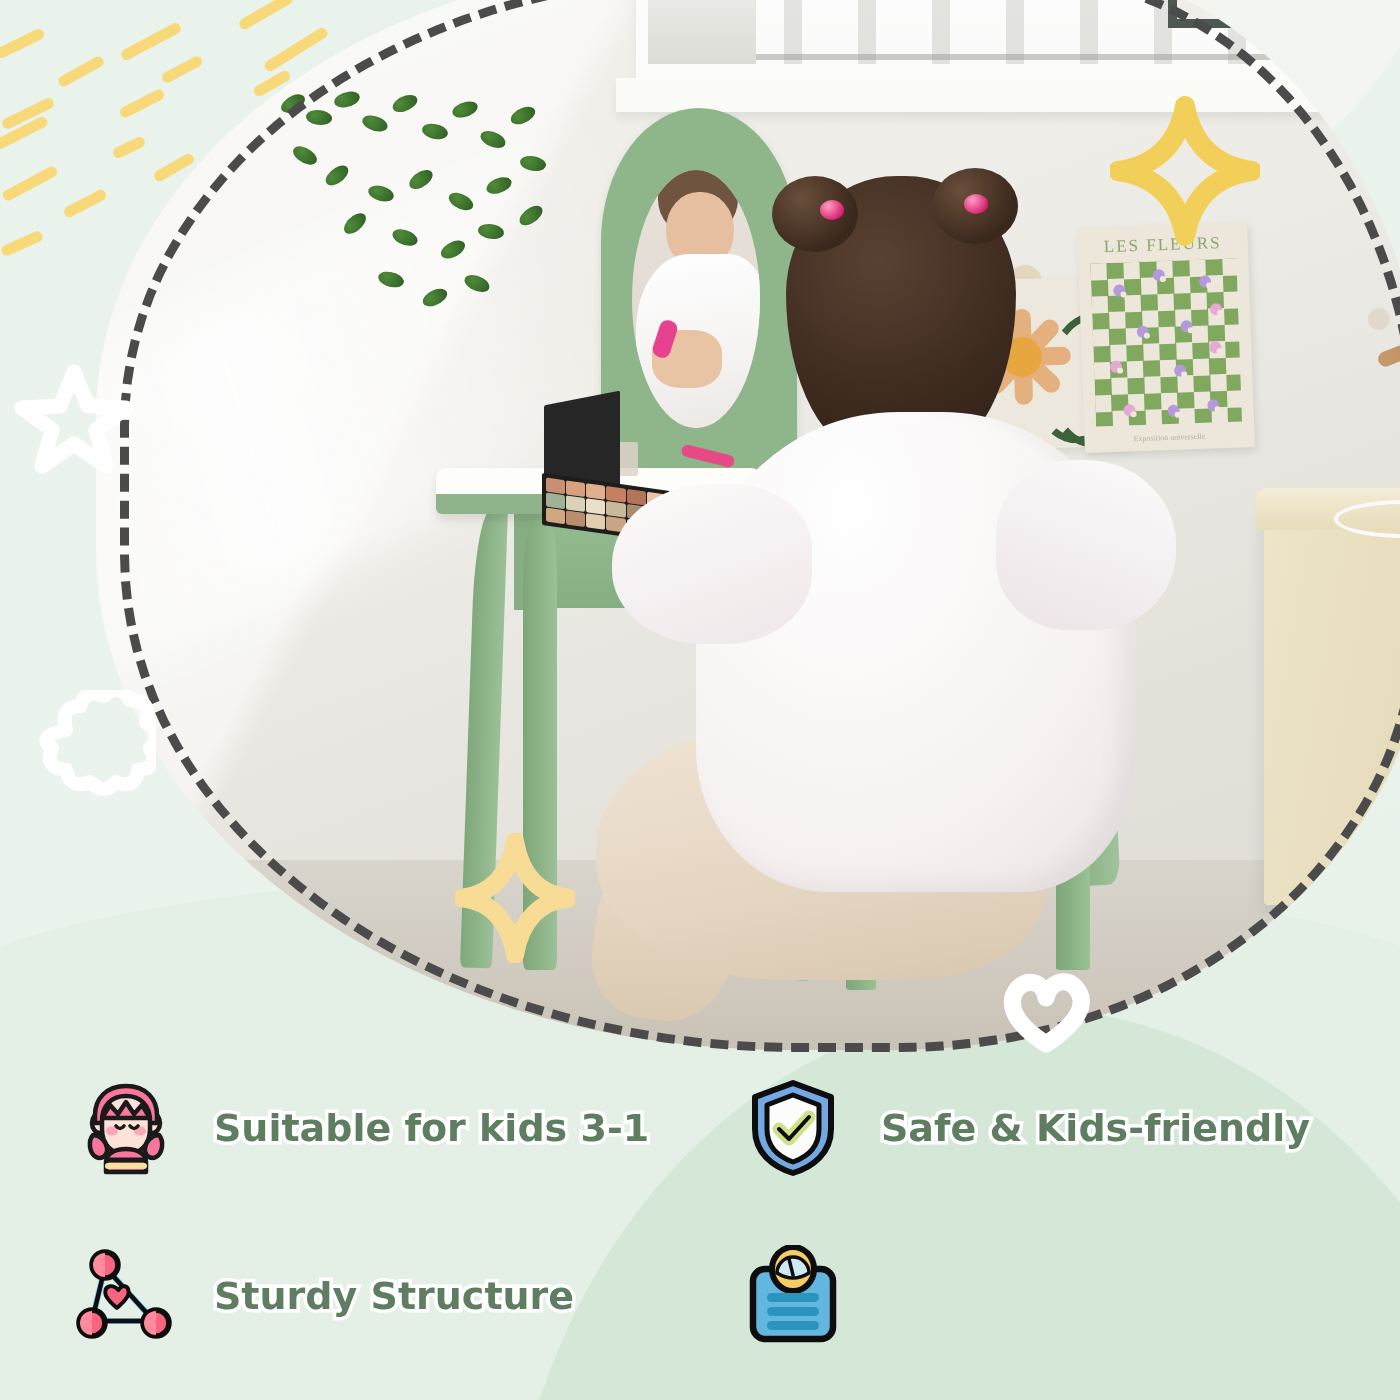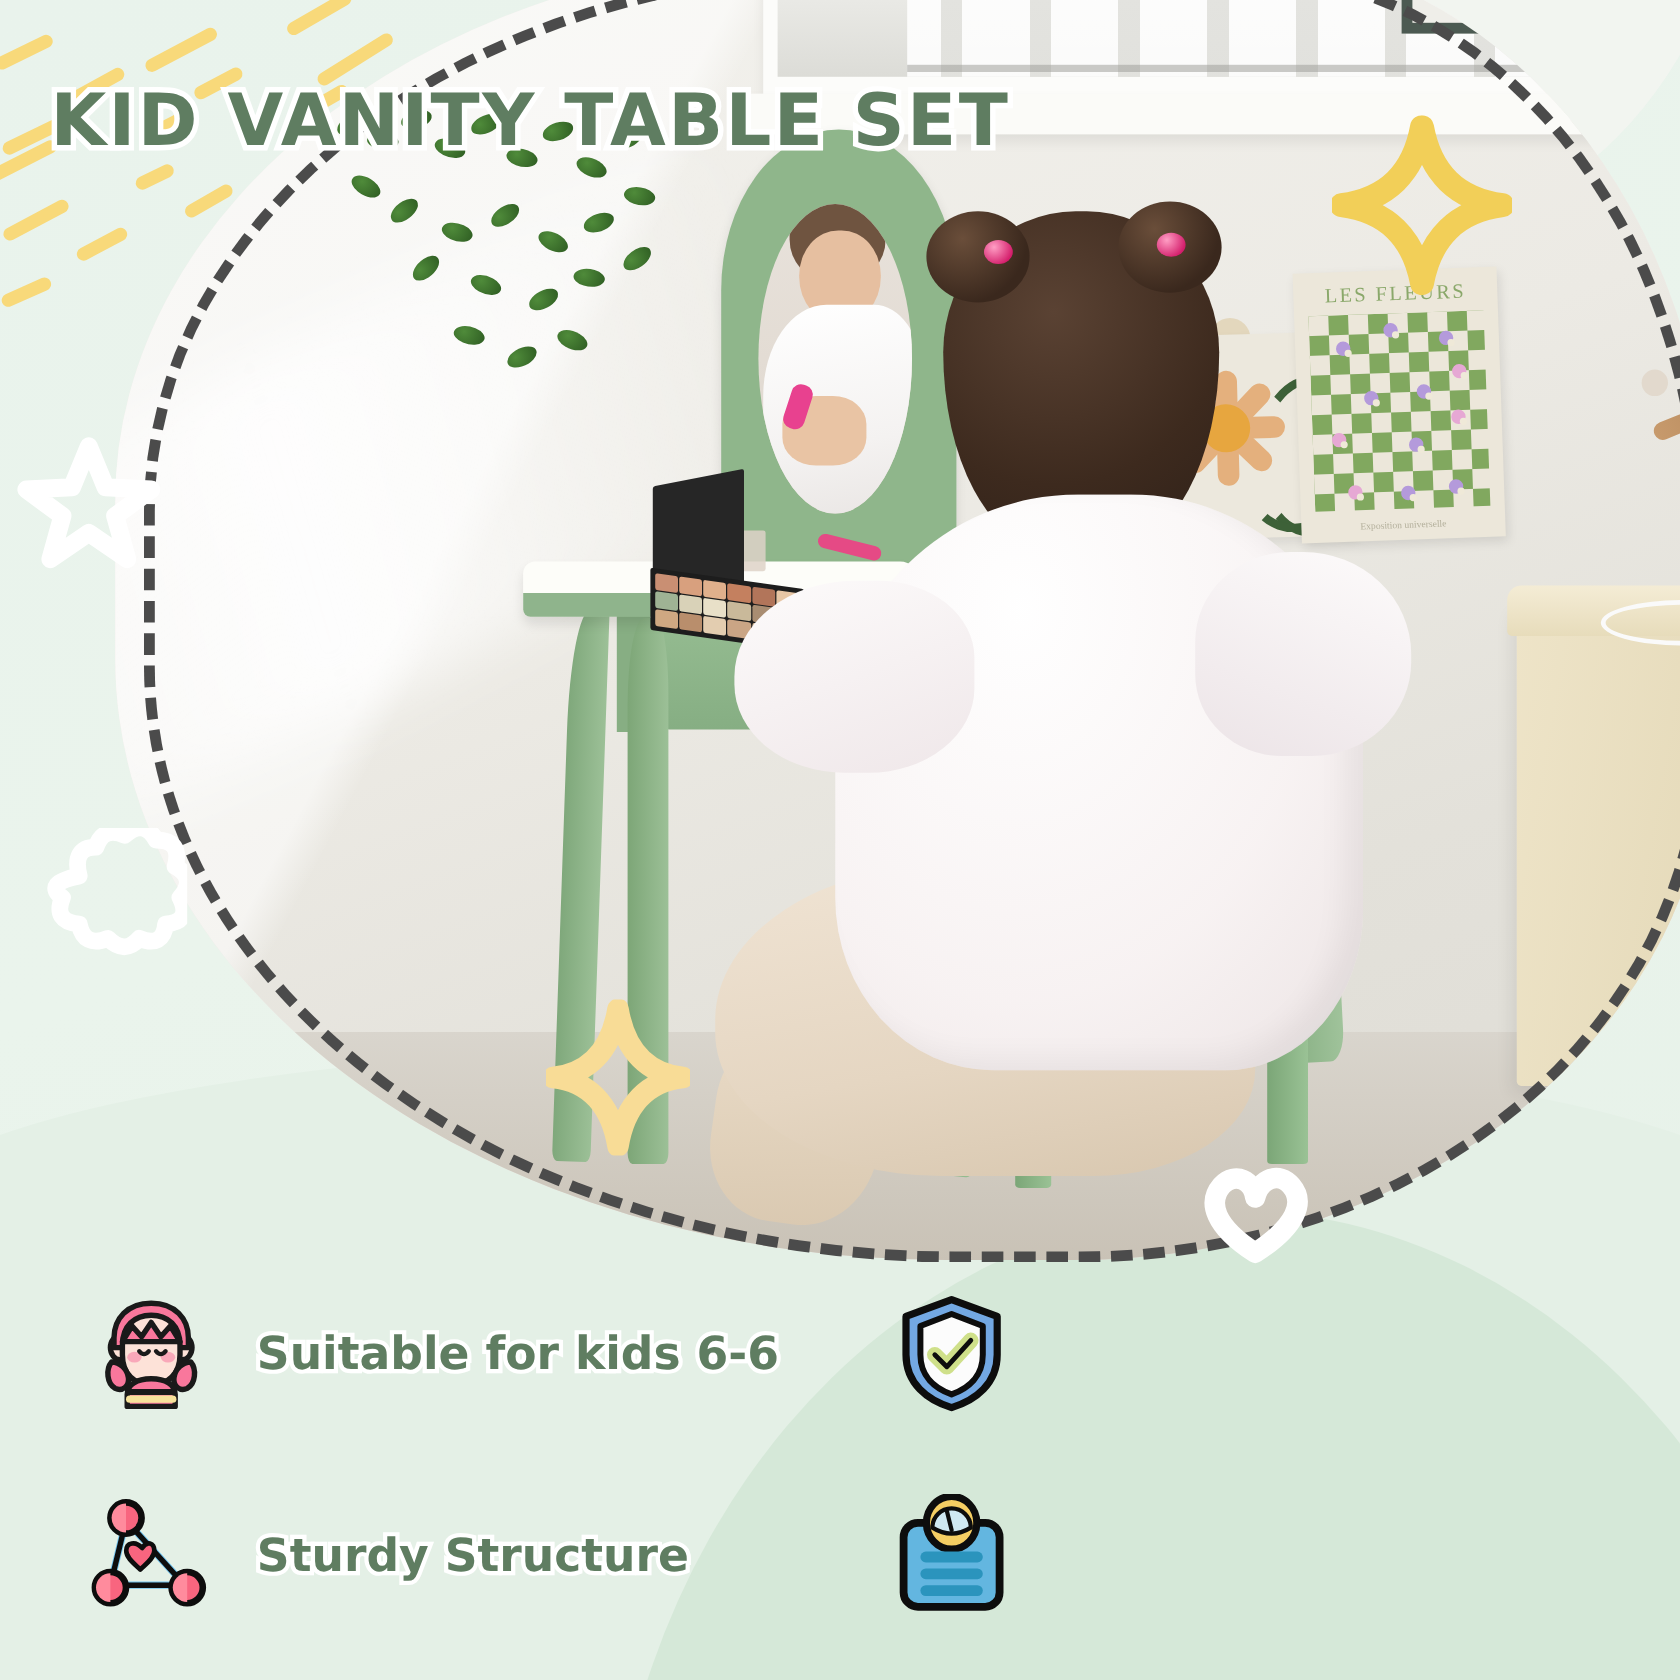--- a/index.html
+++ b/index.html
@@ -809,21 +809,20 @@
 
   <svg class="spark" style="left:1110px;top:96px;width:150px;height:150px" viewBox="0 0 150 150">
     <path d="M75 10 C82 48 104 70 142 75 C104 80 82 102 75 140 C68 102 46 80 8 75 C46 70 68 48 75 10 Z" fill="none" stroke="#f2cf58" stroke-width="20" stroke-linejoin="round"></path>
   </svg>
 
   <svg class="spark" style="left:455px;top:833px;width:120px;height:130px" viewBox="0 0 120 130">
     <path d="M60 8 C66 44 86 62 114 65 C86 68 66 86 60 122 C54 86 34 68 6 65 C34 62 54 44 60 8 Z" fill="none" stroke="#f8dc96" stroke-width="18" stroke-linejoin="round"></path>
   </svg>
 
   <div class="heading-wrap">
-    <h1 class="h1">KID VANITY TABLE SET</h1>
   </div>
 
   <div class="features">
 
     <div class="feature">
       <div class="ico">
         <svg viewBox="0 0 100 100" width="100" height="100">
           <g stroke="#1a1a1a" stroke-width="4.5" stroke-linejoin="round" stroke-linecap="round">
             <ellipse cx="24" cy="46" rx="8" ry="10" fill="#fde2d8"></ellipse>
             <ellipse cx="76" cy="46" rx="8" ry="10" fill="#fde2d8"></ellipse>
@@ -836,32 +835,33 @@
             <path d="M30 85 C30 77 38 72 50 72 C62 72 70 77 70 85 L70 95 L30 95 Z" fill="#f9779c"></path>
             <path d="M31 83 L69 83" stroke-width="5"></path>
             <path d="M32 89 L68 89" stroke="#f7e29a" stroke-width="6"></path>
           </g>
           <ellipse cx="36" cy="54" rx="6" ry="4.5" fill="#f79ab2" opacity=".8"></ellipse>
           <ellipse cx="64" cy="54" rx="6" ry="4.5" fill="#f79ab2" opacity=".8"></ellipse>
           <path d="M40 49 Q44 54 48 49" fill="none" stroke="#1a1a1a" stroke-width="3.6" stroke-linecap="round"></path>
           <path d="M54 49 Q58 54 62 49" fill="none" stroke="#1a1a1a" stroke-width="3.6" stroke-linecap="round"></path>
         </svg>
       </div>
-      <div class="flabel">Suitable for kids 6-6</div>
+      <div class="flabel">Suitable for kids 3-1</div>
     </div>
 
     <div class="feature">
       <div class="ico">
         <svg viewBox="0 0 100 100" width="100" height="100">
           <path d="M50 6 L88 20 L88 52 C88 76 70 90 50 96 C30 90 12 76 12 52 L12 20 Z" fill="#73a8e3" stroke="#0d0d0d" stroke-width="6" stroke-linejoin="round"></path>
           <path d="M50 18 L76 28 L76 52 C76 70 64 80 50 85 C36 80 24 70 24 52 L24 28 Z" fill="#fcfcfc" stroke="#0d0d0d" stroke-width="5" stroke-linejoin="round"></path>
           <path d="M36 52 L46 62 L66 40" fill="none" stroke="#cfe08a" stroke-width="13" stroke-linecap="round" stroke-linejoin="round"></path>
           <path d="M36 52 L46 62 L66 40" fill="none" stroke="#0d0d0d" stroke-width="4" stroke-linecap="round" stroke-linejoin="round"></path>
         </svg>
       </div>
+      <div class="flabel">Safe &amp; Kids-friendly</div>
     </div>
 
     <div class="feature">
       <div class="ico">
         <svg viewBox="0 0 100 100" width="100" height="100">
           <g stroke="#0d0d0d" stroke-width="6" stroke-linecap="round">
             <line x1="29" y1="22" x2="16" y2="76" stroke="#6fc3ef"></line>
             <line x1="29" y1="22" x2="78" y2="76" stroke="#6fc3ef"></line>
             <line x1="16" y1="76" x2="78" y2="76" stroke="#6fc3ef"></line>
           </g>

